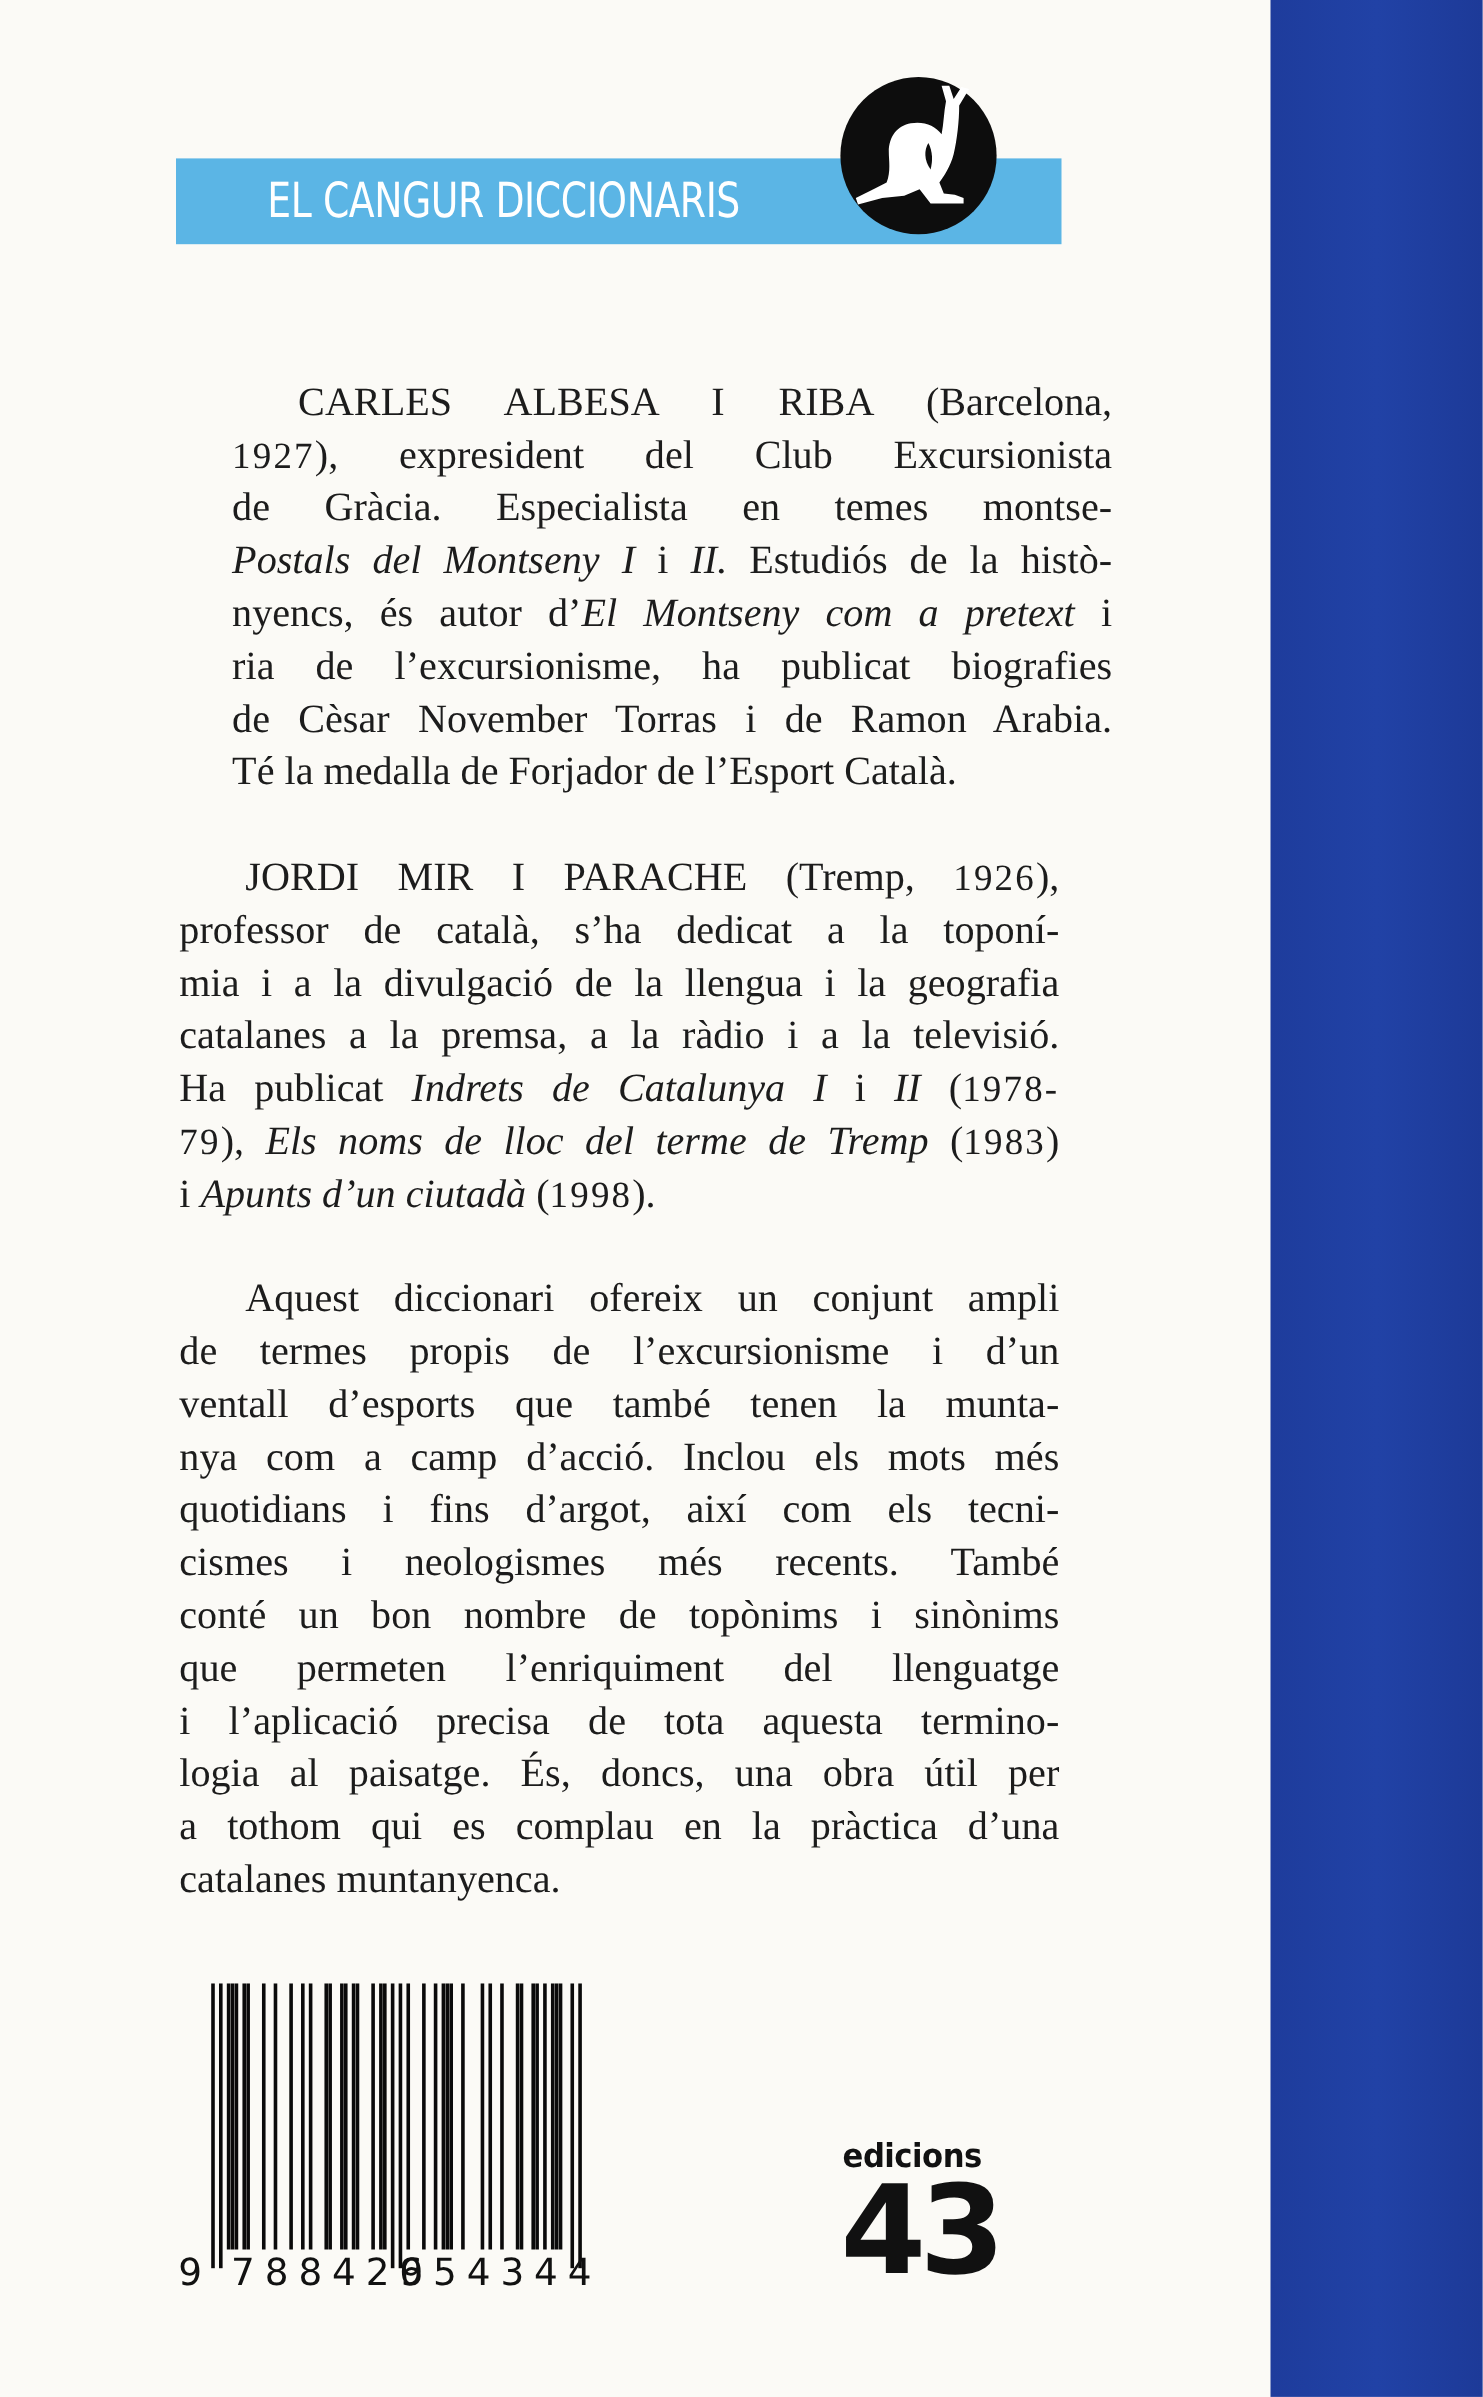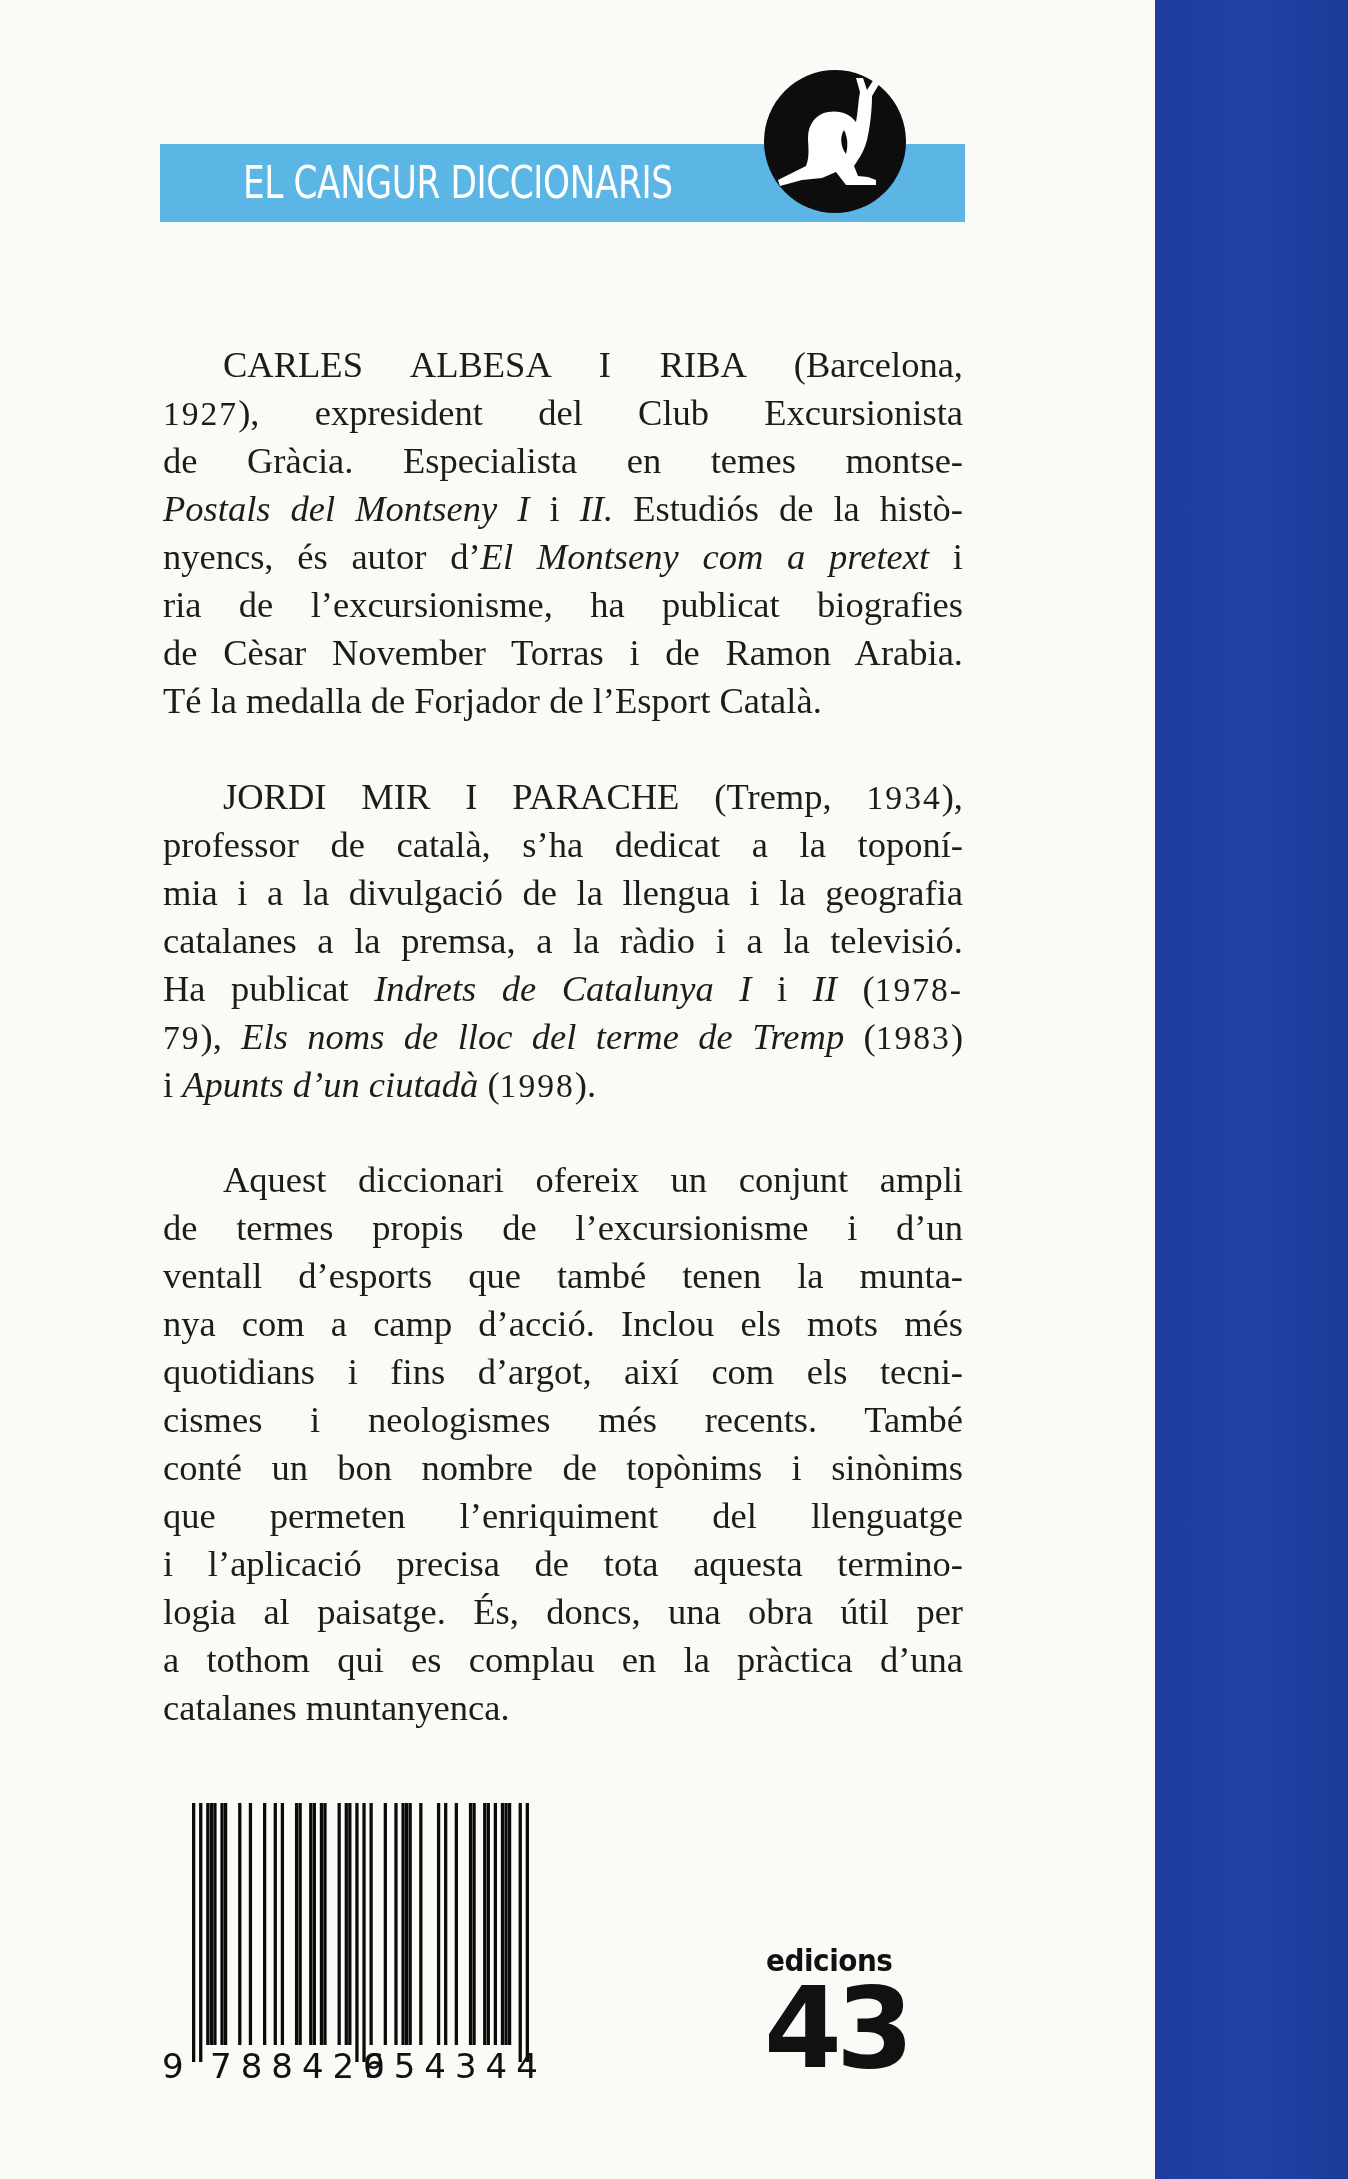--- a/index.html
+++ b/index.html
@@ -85,32 +85,32 @@
       L 58 108 L 38 110 L 16 116 L 14 110 L 30 102 L 42 96
       C 46 86 44 76 44 68
       C 44 54 52 44 64 42
       C 76 40 86 44 92 52
       C 94 42 94 32 96 22 Z"></path>
     <path fill="#0d0d0d" d="M 80 60 C 76 66 76 76 82 84 C 84 76 84 68 80 60 Z"></path>
   </svg>
 </div>
 
 <div class="text-block">
-  <div class="para" id="para-0" style="top: 341px;">
+  <div class="para" id="para-0" style="top: 341px; margin-left: 48px;">
       <span class="line indent"><span>CARLES ALBESA I RIBA (Barcelona,</span></span>
       <span class="line"><span class="osf">1927</span><span>), expresident del Club Excursionista</span></span>
       <span class="line"><span>de Gràcia. Especialista en temes montse-</span></span>
       <span class="line"><em>Postals del Montseny I</em><span> i </span><em>II.</em><span> Estudiós de la histò-</span></span>
       <span class="line"><span>nyencs, és autor d’</span><em>El Montseny com a pretext</em><span> i</span></span>
       <span class="line"><span>ria de l’excursionisme, ha publicat biografies</span></span>
       <span class="line"><span>de Cèsar November Torras i de Ramon Arabia.</span></span>
       <span class="line last"><span>Té la medalla de Forjador de l’Esport Català.</span></span>
     </div>
   <div class="para" id="para-1" style="top: 773px;">
-      <span class="line indent"><span>JORDI MIR I PARACHE (Tremp, </span><span class="osf">1934</span><span>),</span></span>
+      <span class="line indent"><span>JORDI MIR I PARACHE (Tremp, </span><span class="osf">1926</span><span>),</span></span>
       <span class="line"><span>professor de català, s’ha dedicat a la toponí-</span></span>
       <span class="line"><span>mia i a la divulgació de la llengua i la geografia</span></span>
       <span class="line"><span>catalanes a la premsa, a la ràdio i a la televisió.</span></span>
       <span class="line"><span>Ha publicat </span><em>Indrets de Catalunya I</em><span> i </span><em>II</em><span> (</span><span class="osf">1978-</span></span>
       <span class="line"><span class="osf">79</span><span>), </span><em>Els noms de lloc del terme de Tremp</em><span> (</span><span class="osf">1983</span><span>)</span></span>
       <span class="line last"><span>i </span><em>Apunts d’un ciutadà</em><span> (</span><span class="osf">1998</span><span>).</span></span>
     </div>
   <div class="para" id="para-2" style="top: 1156px;">
       <span class="line indent"><span>Aquest diccionari ofereix un conjunt ampli</span></span>
       <span class="line"><span>de termes propis de l’excursionisme i d’un</span></span>

